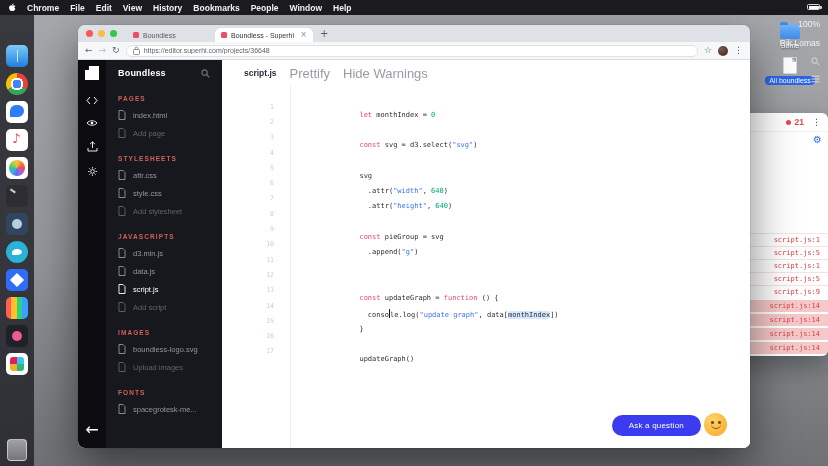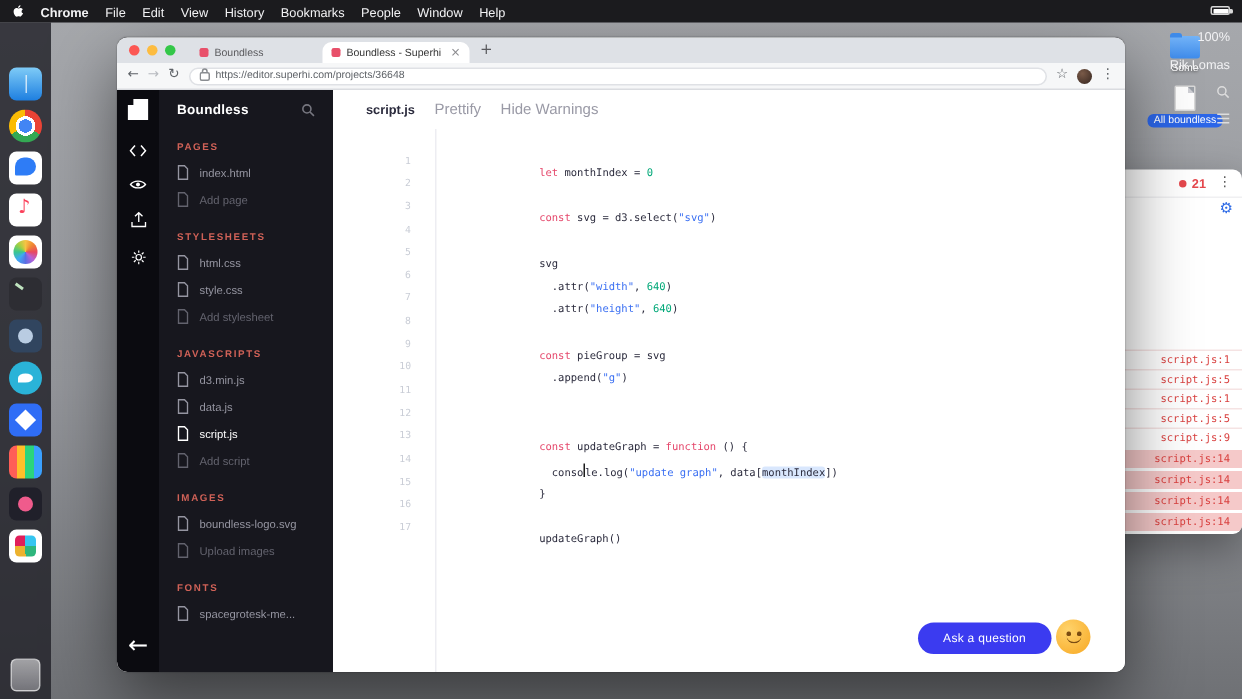--- a/index.html
+++ b/index.html
@@ -6,21 +6,21 @@
   html,body { width:828px; height:466px; }
   body { font-family:"Liberation Sans", sans-serif; overflow:hidden; }
   .screen { position:relative; width:828px; height:466px; overflow:hidden;
     background:linear-gradient(180deg,#a7a9ad 0%,#93959a 55%,#6f7175 100%); }
 
   
   .menubar { position:absolute; top:0; left:0; right:0; height:15px; z-index:50;
     background:#1b1b1e; color:#f2f2f4; display:flex; align-items:center; padding:0 8px; font-size:8.5px; }
   .mb-apple { display:flex; align-items:center; margin-right:10px; }
   .mb-menus { display:flex; align-items:center; gap:11px; }
-  .mb-item { cursor:default; white-space:nowrap; }
+  .mb-item { cursor:default; white-space:nowrap;font-weight:bold; }
   .mb-menus .mb-item:first-of-type { font-weight:bold; }
   .mb-spacer { flex:1; }
   .mb-status { display:flex; align-items:flex-end; gap:9px;flex-direction:column; }
   .mb-status svg { display:block; }
   .battery { position:relative; width:13px; height:6px; border:1px solid #d8d8d8; border-radius:1.5px; }
   .battery-fill { position:absolute; inset:0.5px; background:#fff; border-radius:0.5px; }
   .battery::after { content:""; position:absolute; right:-2.5px; top:1px; width:1.5px; height:3px; background:#d8d8d8; border-radius:0 1px 1px 0; }
   .mb-user { font-size:8.5px; }
   .glyph { font-family:"DejaVu Sans", sans-serif; }
 
@@ -128,21 +128,21 @@
   .sb-section { margin-top:13px; }
   .sec-label { padding:0 12px; font-size:6.5px; font-weight:bold; letter-spacing:1.1px; color:#cf6157; margin-bottom:4px; }
   .sb-item { display:flex; align-items:center; gap:7px; padding:0 12px; height:18px; font-size:7.5px; color:#9595a1; white-space:nowrap; }
   .sb-item svg { flex-shrink:0; }
   .sb-item.action { color:#63636e; }
   .sb-item.active { color:#ffffff; }
 
   .main { flex:1; position:relative; display:flex; flex-direction:column; min-width:0; background:#fff; }
   .ed-head { height:26px; display:flex; align-items:center; padding-left:22px; gap:13px; flex-shrink:0; }
   .ed-file { font-size:8.5px; font-weight:bold; color:#2b2b3d; }
-  .ed-link { font-size:10px; color:#9a9aa6; }
+  .ed-link { font-size:13px; color:#9a9aa6; }
   .codewrap { flex:1; position:relative; padding-top:13px; overflow:hidden; }
   .codewrap::before { content:""; position:absolute; left:68px; top:0; bottom:0; width:1px; background:#ededf2; }
   .cline { display:flex; align-items:center; height:15.3px; }
   .ln { width:60px; padding-right:8px; text-align:right; font-family:"DejaVu Sans Mono",monospace;
     font-size:6.5px; color:#c9cdd6; flex-shrink:0; }
   .src { padding-left:10px; font-family:"DejaVu Sans Mono",monospace; font-size:7px; color:#2b2b3d; white-space:pre; }
   .tok { white-space:pre; }
   .tok.kw { color:#e5476b;margin-top:48px; }
   .tok.str { color:#3a6ff2; }
   .tok.num { color:#00a878; }
@@ -415,21 +415,21 @@
               </div>
             </div>
             <div class="sb-section">
               <div class="sec-label">STYLESHEETS</div>
               <div>
 
               <div class="sb-item">
                     <svg width="8" height="10" viewBox="0 0 8 10">
                     <path d="M1 0.5h4L7 2.5v7H1z" fill="none" stroke="currentColor" stroke-width="0.9"></path>
                   </svg>
-                    <span>html.css</span>
+                    <span>attr.css</span>
                   </div>
                 <div class="sb-item">
                     <svg width="8" height="10" viewBox="0 0 8 10">
                     <path d="M1 0.5h4L7 2.5v7H1z" fill="none" stroke="currentColor" stroke-width="0.9"></path>
                   </svg>
                     <span>style.css</span>
                   </div>
                 <div class="sb-item action">
                     <svg width="8" height="10" viewBox="0 0 8 10">
                     <path d="M1 0.5h4L7 2.5v7H1z" fill="none" stroke="currentColor" stroke-width="0.9"></path>

